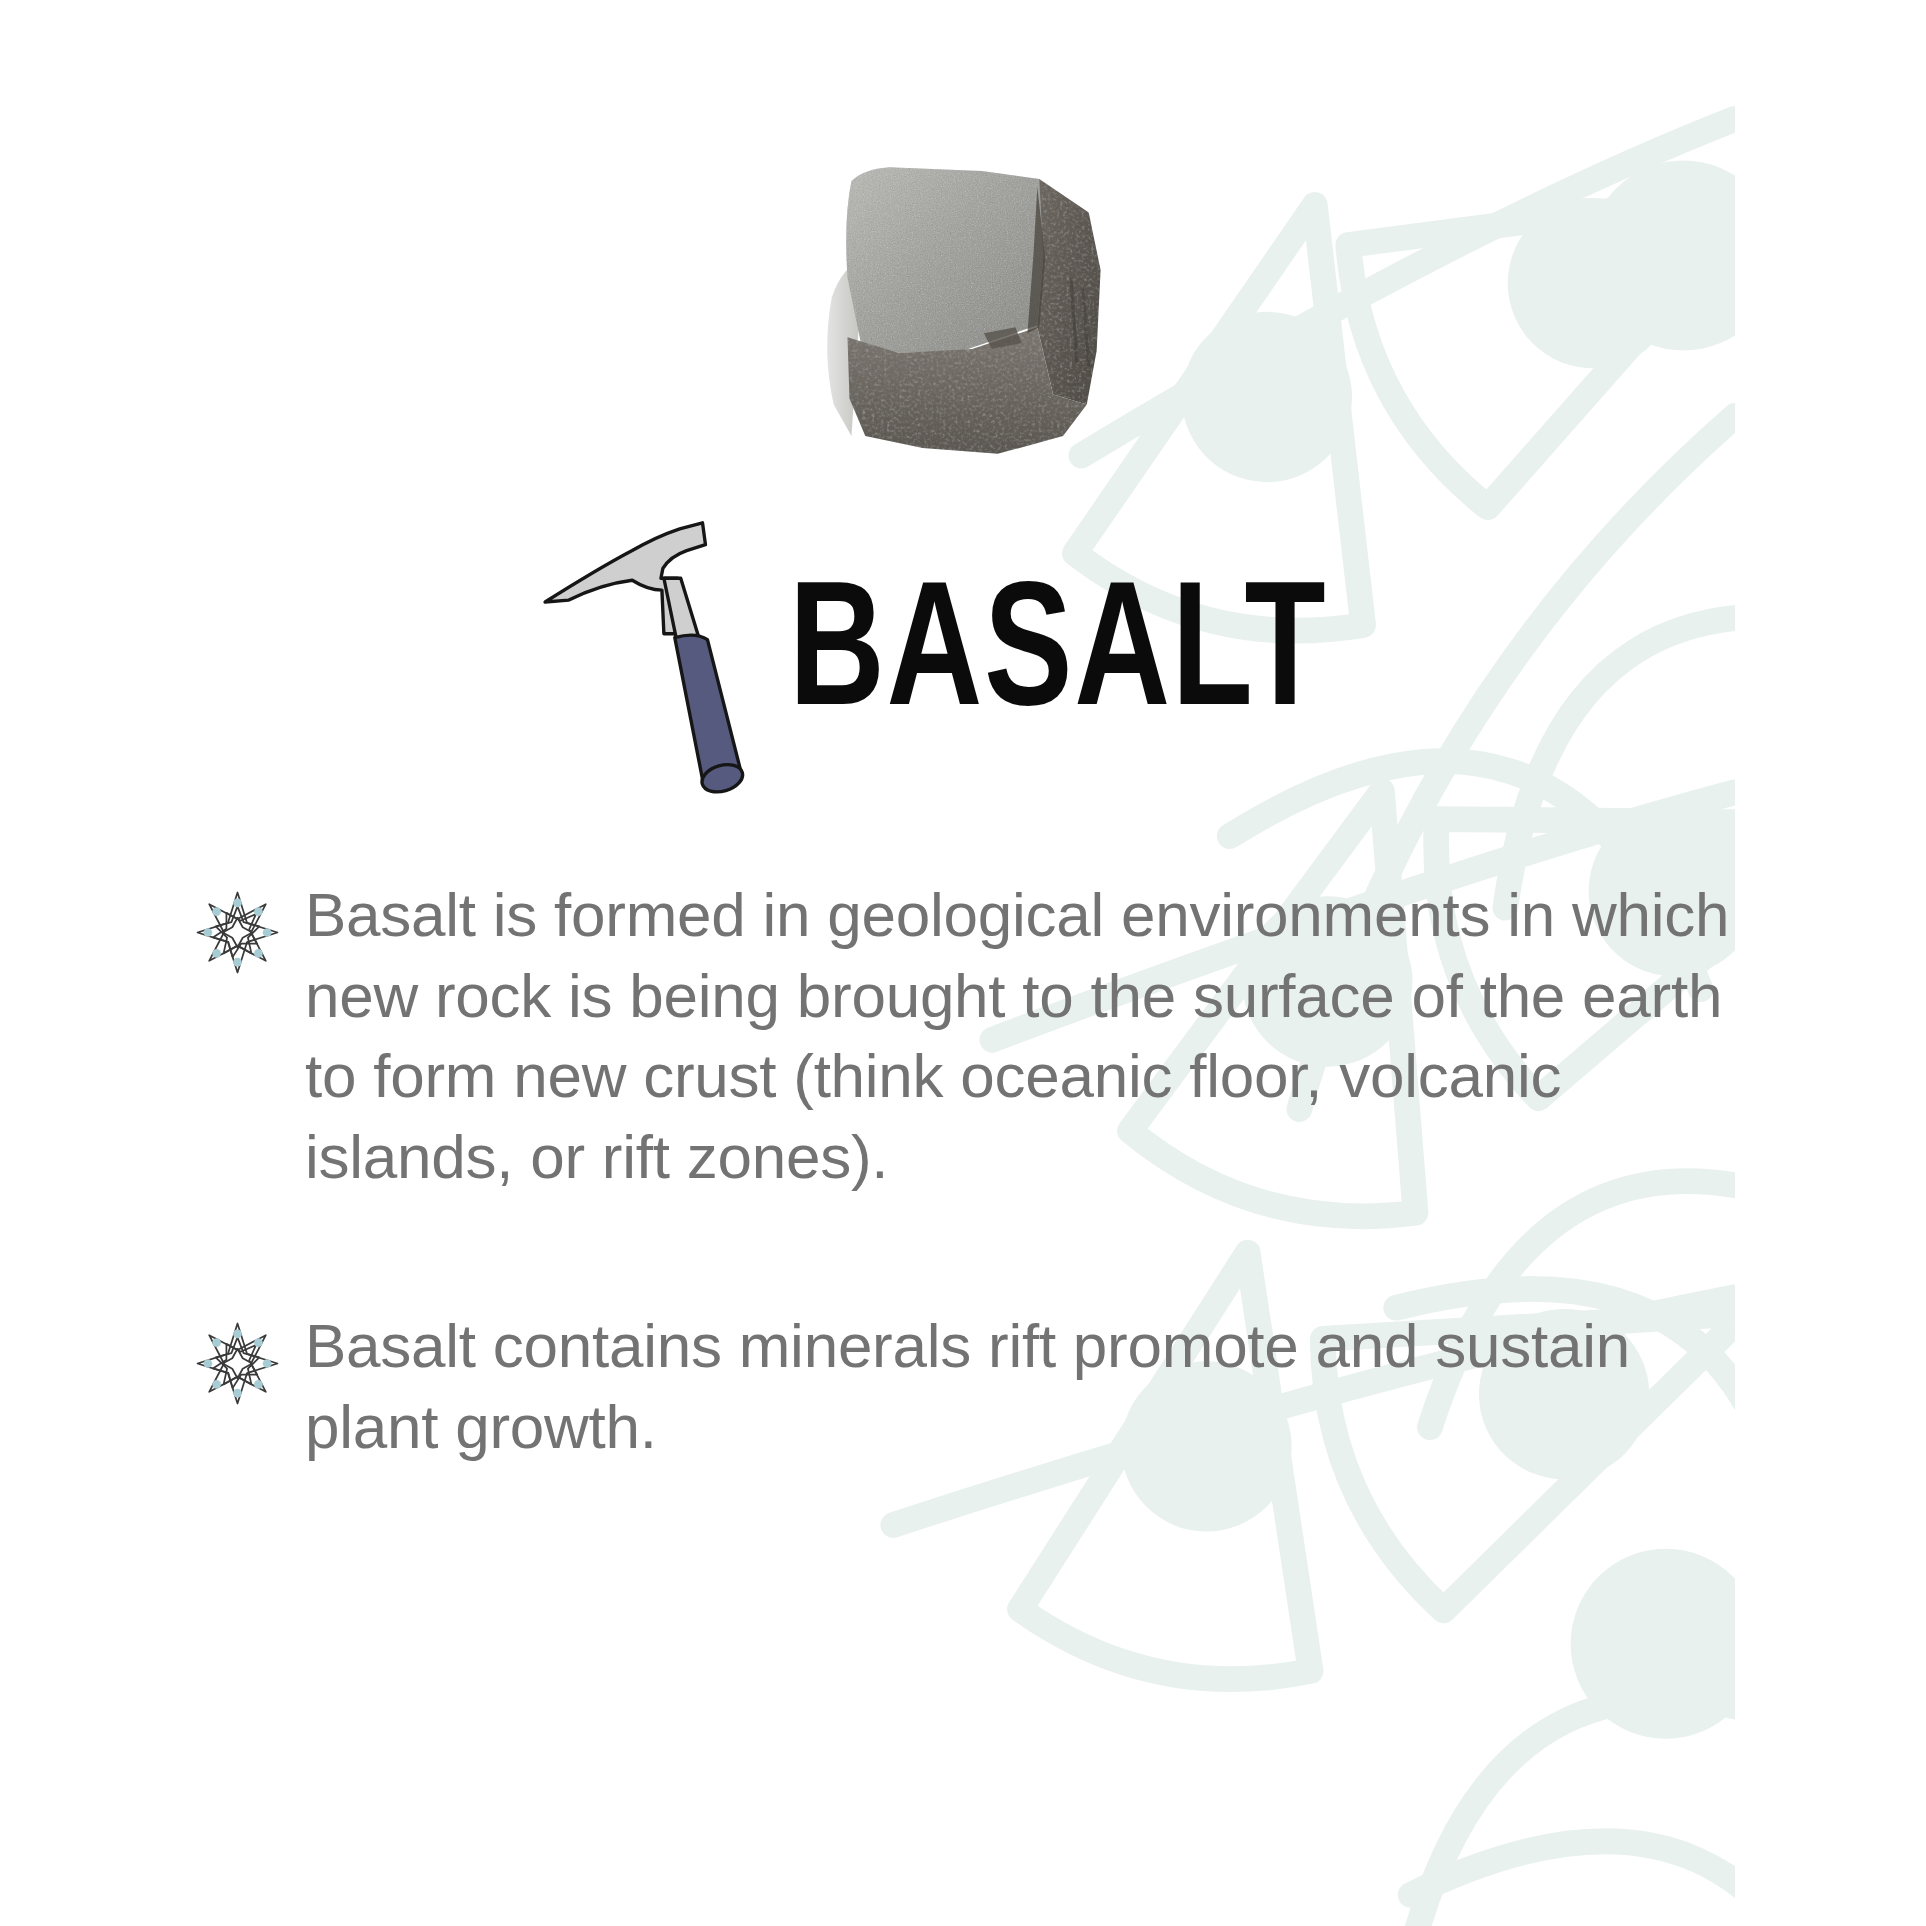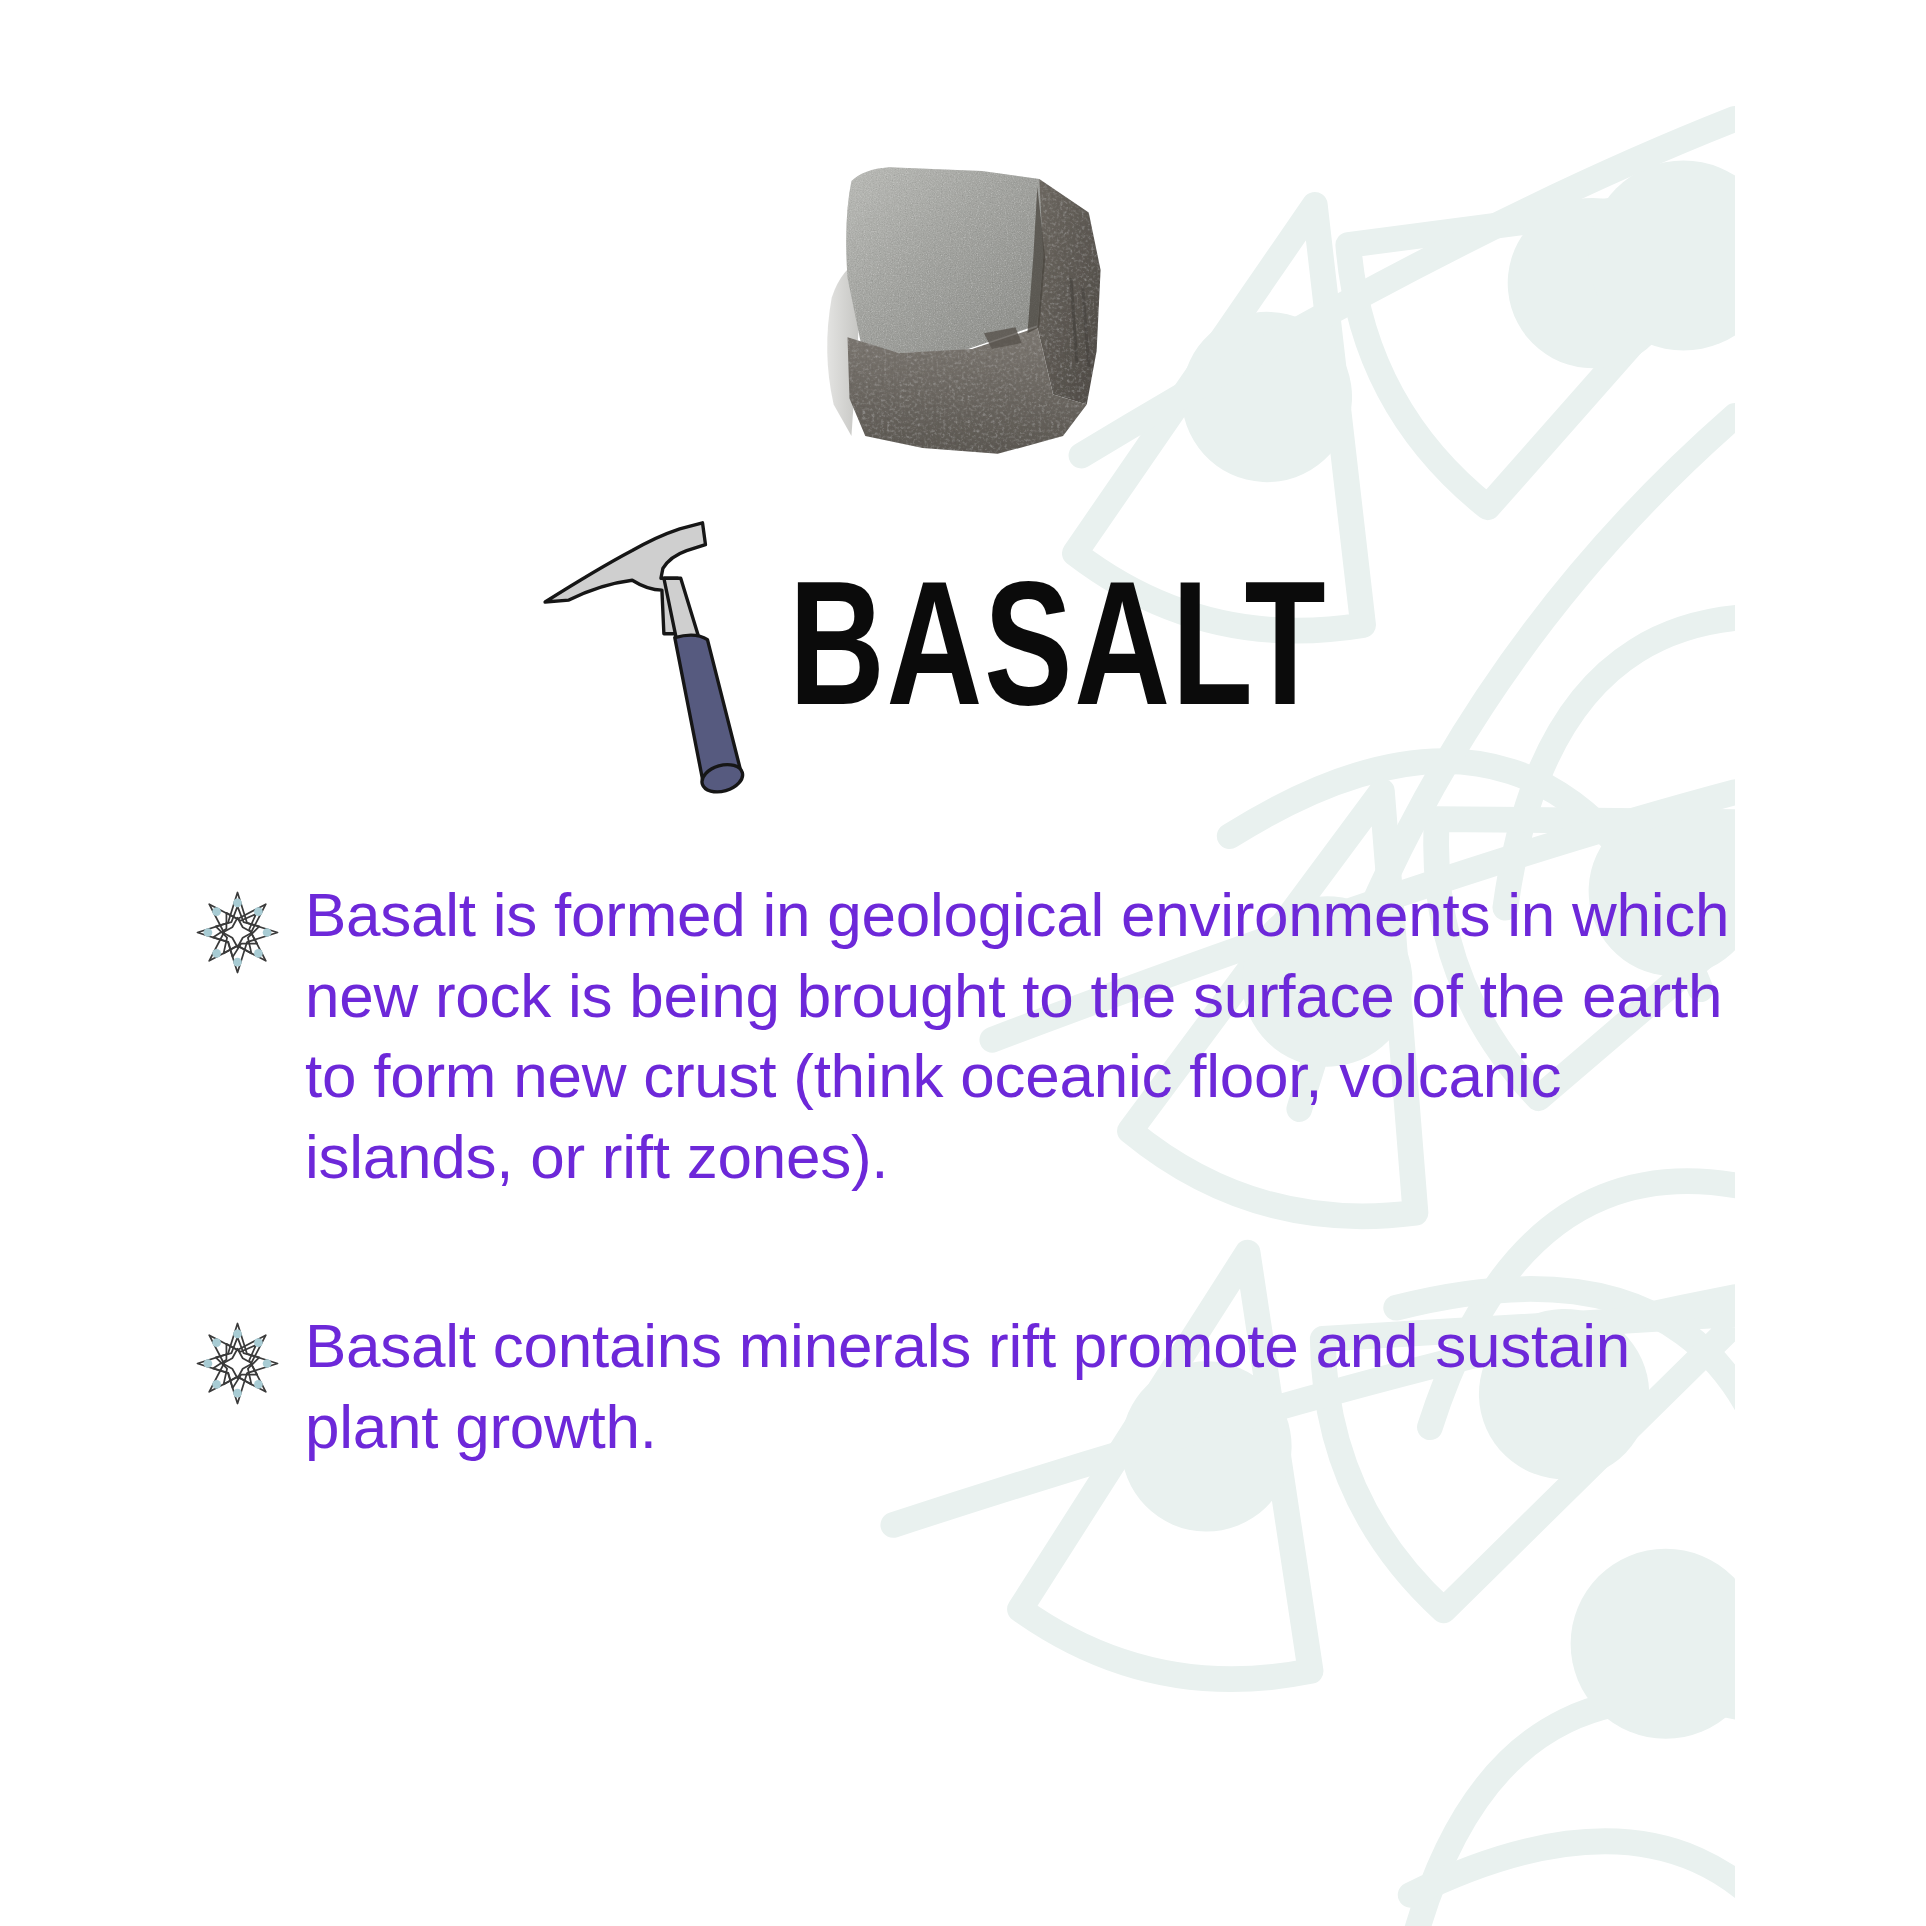--- a/index.html
+++ b/index.html
@@ -87,21 +87,21 @@
     margin-top: 14px;
   }
   .bullet-text {
     flex: 1 1 auto;
     margin-left: 24px;
     font-family: "Liberation Sans", sans-serif;
     font-weight: 300;
     font-size: 62px;
     line-height: 1.30;
     letter-spacing: -0.004em;
-    color: #6d28d9;
+    color: #737373;
     white-space: pre-line;
   }
 </style>
 </head>
 <body>
 
 <div id="slide">
 
   <svg id="watermark" viewBox="0 0 1180 1946" preserveAspectRatio="xMaxYMin slice" aria-hidden="true">
     <defs>

